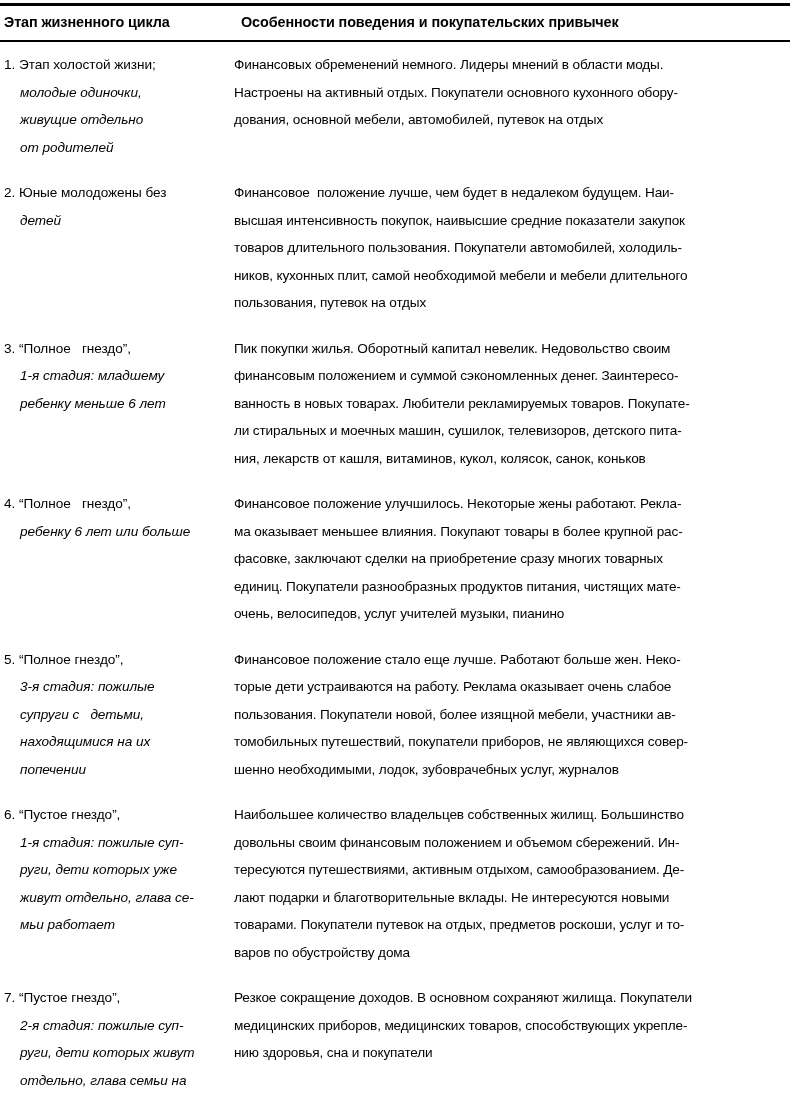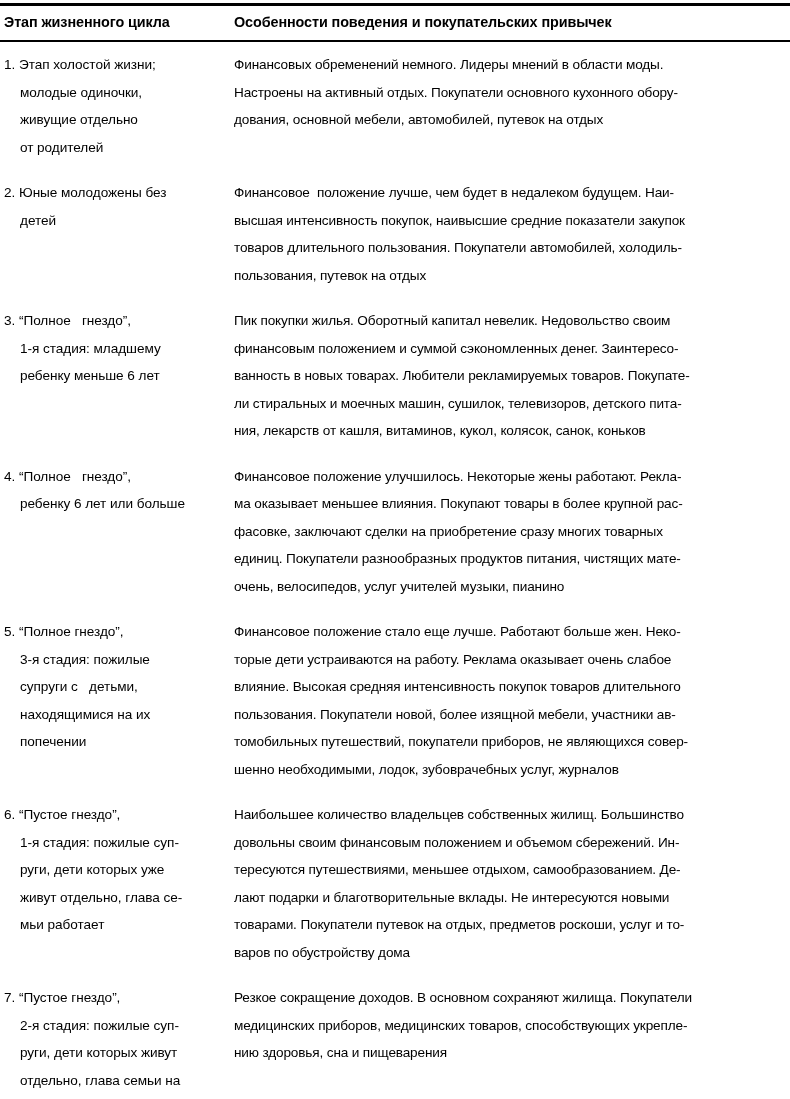--- a/index.html
+++ b/index.html
@@ -32,20 +32,21 @@
     height: 2px;
     background: #000000;
     margin: 0;
   }
 
   
   .thead {
     display: flex;
     align-items: flex-start;
     padding: 7px 0 8px 0;
+    gap: 7px;
   }
   .th {
     font-weight: bold;
     font-size: 14.4px;
     line-height: 19px;
     letter-spacing: -0.1px;
   }
   .th-stage {
     width: 234px;
     flex: 0 0 234px;
@@ -86,20 +87,21 @@
 
   .stage-line,
   .behavior-line {
     font-size: 13.6px;
     line-height: 27.5px;
     white-space: pre;
     letter-spacing: -0.05px;
   }
   .stage-line.indent {
     padding-left: 16px;
+    font-style: italic;
   }
   .behavior-line {
     white-space: pre;
     letter-spacing: -0.15px;
   }
 </style>
 </head>
 <body>
 
 <div class="table-wrap">
@@ -133,20 +135,21 @@
       </div>
       <div class="row">
         <div class="cell-stage">
           <div class="stage-line">2. Юные молодожены без</div>
           <div class="stage-line indent">детей</div>
         </div>
         <div class="cell-behavior">
           <div class="behavior-line">Финансовое  положение лучше, чем будет в недалеком будущем. Наи-</div>
           <div class="behavior-line">высшая интенсивность покупок, наивысшие средние показатели закупок</div>
           <div class="behavior-line">товаров длительного пользования. Покупатели автомобилей, холодиль-</div>
+          <div class="behavior-line">ников, кухонных плит, самой необходимой мебели и мебели длительного</div>
           <div class="behavior-line">пользования, путевок на отдых</div>
         </div>
       </div>
       <div class="row">
         <div class="cell-stage">
           <div class="stage-line">3. “Полное   гнездо”,</div>
           <div class="stage-line indent">1-я стадия: младшему</div>
           <div class="stage-line indent">ребенку меньше 6 лет</div>
         </div>
         <div class="cell-behavior">
@@ -174,51 +177,50 @@
         <div class="cell-stage">
           <div class="stage-line">5. “Полное гнездо”,</div>
           <div class="stage-line indent">3-я стадия: пожилые</div>
           <div class="stage-line indent">супруги с   детьми,</div>
           <div class="stage-line indent">находящимися на их</div>
           <div class="stage-line indent">попечении</div>
         </div>
         <div class="cell-behavior">
           <div class="behavior-line">Финансовое положение стало еще лучше. Работают больше жен. Неко-</div>
           <div class="behavior-line">торые дети устраиваются на работу. Реклама оказывает очень слабое</div>
-          <div class="behavior-line">влияние. Высокая средняя интенсивность покупок товаров длительного</div>
           <div class="behavior-line">пользования. Покупатели новой, более изящной мебели, участники ав-</div>
           <div class="behavior-line">томобильных путешествий, покупатели приборов, не являющихся совер-</div>
           <div class="behavior-line">шенно необходимыми, лодок, зубоврачебных услуг, журналов</div>
         </div>
       </div>
       <div class="row">
         <div class="cell-stage">
           <div class="stage-line">6. “Пустое гнездо”,</div>
           <div class="stage-line indent">1-я стадия: пожилые суп-</div>
           <div class="stage-line indent">руги, дети которых уже</div>
           <div class="stage-line indent">живут отдельно, глава се-</div>
           <div class="stage-line indent">мьи работает</div>
         </div>
         <div class="cell-behavior">
           <div class="behavior-line">Наибольшее количество владельцев собственных жилищ. Большинство</div>
           <div class="behavior-line">довольны своим финансовым положением и объемом сбережений. Ин-</div>
-          <div class="behavior-line">тересуются путешествиями, меньшее отдыхом, самообразованием. Де-</div>
+          <div class="behavior-line">тересуются путешествиями, активным отдыхом, самообразованием. Де-</div>
           <div class="behavior-line">лают подарки и благотворительные вклады. Не интересуются новыми</div>
           <div class="behavior-line">товарами. Покупатели путевок на отдых, предметов роскоши, услуг и то-</div>
           <div class="behavior-line">варов по обустройству дома</div>
         </div>
       </div>
       <div class="row">
         <div class="cell-stage">
           <div class="stage-line">7. “Пустое гнездо”,</div>
           <div class="stage-line indent">2-я стадия: пожилые суп-</div>
           <div class="stage-line indent">руги, дети которых живут</div>
           <div class="stage-line indent">отдельно, глава семьи на</div>
         </div>
         <div class="cell-behavior">
           <div class="behavior-line">Резкое сокращение доходов. В основном сохраняют жилища. Покупатели</div>
           <div class="behavior-line">медицинских приборов, медицинских товаров, способствующих укрепле-</div>
-          <div class="behavior-line">нию здоровья, сна и пищеварения</div>
+          <div class="behavior-line">нию здоровья, сна и покупатели</div>
         </div>
       </div>
     </div>
 
 </div>
 
 </body></html>

